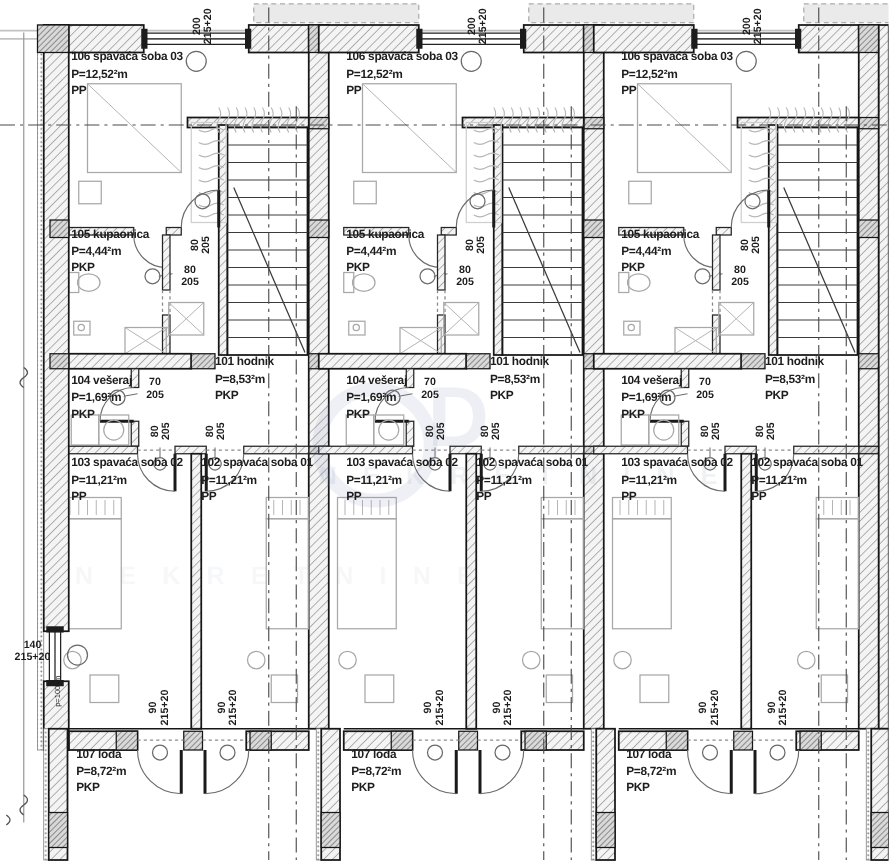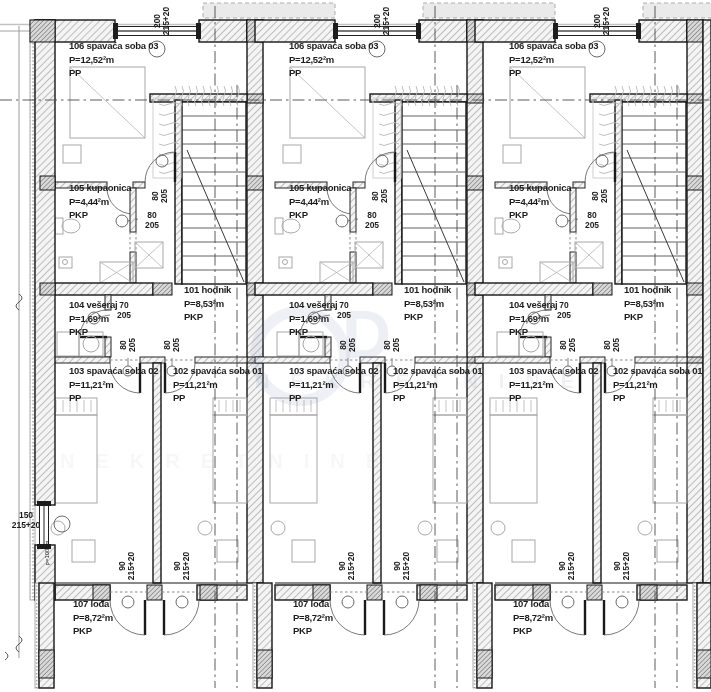--- a/index.html
+++ b/index.html
@@ -26,21 +26,21 @@
   .furl{fill:none;stroke:#b5b5b5;stroke-width:.8;}
   .axis{fill:none;stroke:#4a4a4a;stroke-width:.9;stroke-dasharray:12 4 2.5 4;}
   .eave{stroke:#c2c2c2;stroke-width:1.4;fill:none;}
   .dimline{stroke:#9a9a9a;stroke-width:1;fill:none;}
   .canopy{fill:#eaeaea;stroke:#adadad;stroke-width:1;stroke-dasharray:4 3;}
   .sq{stroke:#b8b8b8;fill:none;stroke-width:.9;}
   .brk{stroke:#555;fill:none;stroke-width:1;}
   
   .unit{position:absolute;top:0;width:232px;height:692px;z-index:3;}
   .rl{position:absolute;color:#1d1d1d;font-size:9.5px;font-weight:700;line-height:13.5px;
-      letter-spacing:-0.25px;white-space:nowrap;margin-left:12px;}
+      letter-spacing:-0.25px;white-space:nowrap;}
   .rl span{display:block;}
   .hdim{position:absolute;color:#1d1d1d;font-size:8.5px;font-weight:700;line-height:10px;
         text-align:center;white-space:nowrap;z-index:3;}
   .hdim span{display:block;}
   .vdim{position:absolute;color:#1d1d1d;font-size:8.5px;font-weight:700;line-height:9px;
         text-align:center;transform:rotate(-90deg);white-space:nowrap;z-index:3;}
   .vdim span{display:block;}
   .tiny{font-size:6px;font-weight:400;line-height:7px;}
   
   .wm{position:absolute;z-index:2;color:rgba(125,142,175,0.14);font-weight:800;}
@@ -459,18 +459,18 @@
       <span>90</span>
         <span>215+20</span>
     </div>
     <div class="vdim" style="left:125px;top:557px;width:44px;height:18px">
       <span>90</span>
         <span>215+20</span>
     </div>
   </div>
 
   <div class="hdim" style="left:4px;top:510px;width:44px;font-size:8.5px">
-    <span>150</span>
+    <span>140</span>
       <span>215+20</span>
   </div>
   <div class="vdim tiny" style="left:33px;top:549px;width:30px;height:8px">p=100cm</div>
 
 </div>
 
 </body></html>

